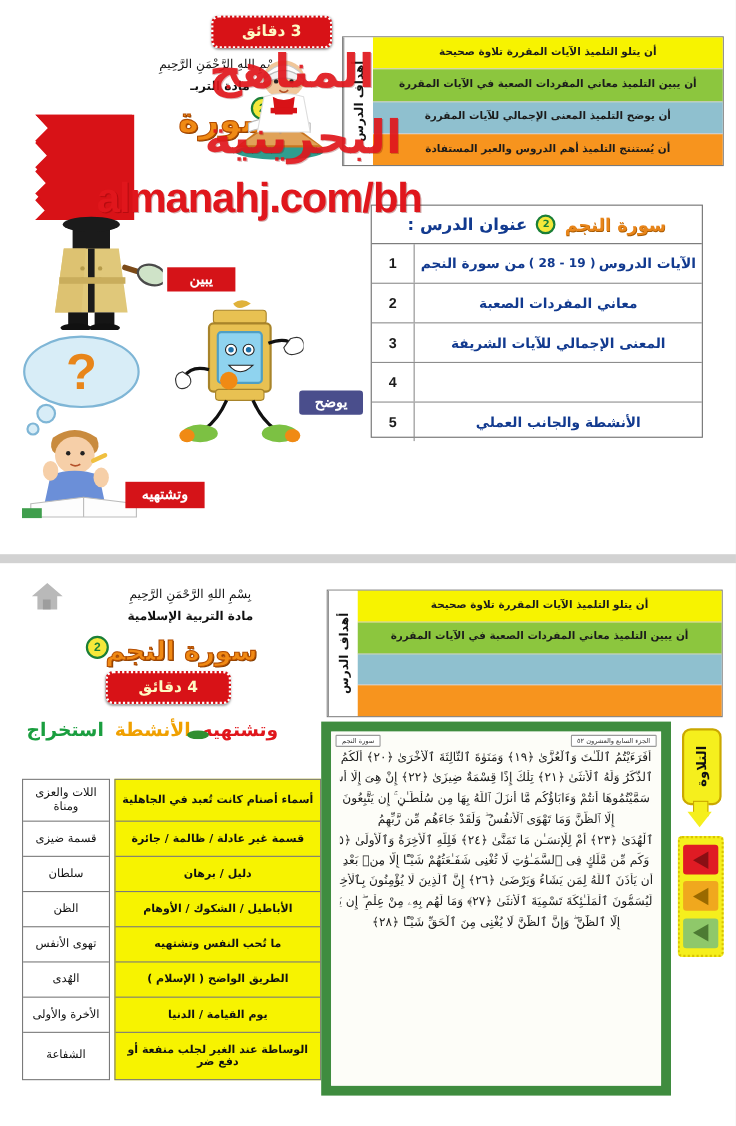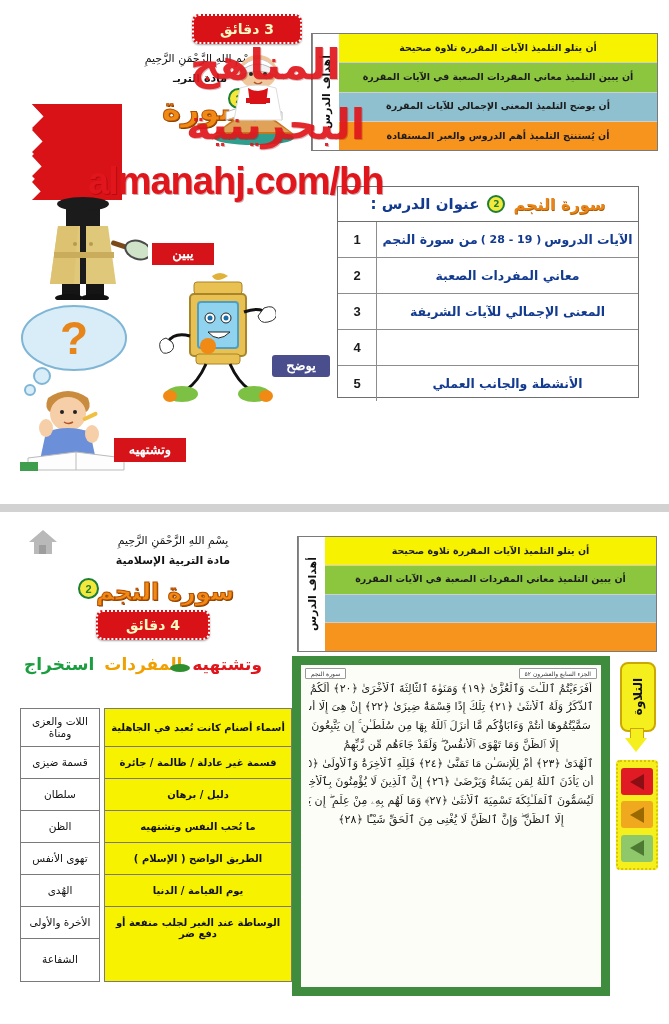--- a/index.html
+++ b/index.html
@@ -381,21 +381,21 @@
     <div class="obj-rows">
       <div class="obj-row ar" style="height:28px;background:#f7f300;">أن يتلو التلميذ الآيات المقررة تلاوة صحيحة</div>
       <div class="obj-row ar" style="height:28px;background:#8cc63e;">أن يبين التلميذ معاني المفردات الصعبة في الآيات المقررة</div>
       <div class="obj-row ar" style="height:28px;background:#8fc0cf;"></div>
       <div class="obj-row ar" style="height:28px;background:#f7941e;"></div>
     </div>
   </div>
 
   <div class="mcolor ar" style="left:24px;top:142px;">
     <span class="c5">وتشتهيه</span>
-    <span class="c3" style="margin:0 4px;">المفردات</span>
+    <span class="c3" style="margin:0 4px;">الأنشطة</span>
     <span class="c1">استخراج</span>
   </div>
   <svg class="abs" style="left:170px;top:144px;" width="20" height="16" viewBox="0 0 20 16">
     <ellipse cx="10" cy="12" rx="10" ry="4" fill="#2f8f2f"></ellipse>
   </svg>
 
   <div class="vocab" style="left:20px;top:196px;">
     <div class="vcol terms">
       <div class="vcell ar" style="height:38px;">اللات والعزى ومناة</div>
       <div class="vcell ar" style="height:32px;">قسمة ضيزى</div>
@@ -403,38 +403,40 @@
       <div class="vcell ar" style="height:32px;">الظن</div>
       <div class="vcell ar" style="height:32px;">تهوى الأنفس</div>
       <div class="vcell ar" style="height:32px;">الهُدى</div>
       <div class="vcell ar" style="height:32px;">الأخرة والأولى</div>
       <div class="vcell ar" style="height:42px;">الشفاعة</div>
     </div>
     <div class="vcol meanings">
       <div class="vcell ar" style="height:38px;">أسماء أصنام كانت تُعبد في الجاهلية</div>
       <div class="vcell ar" style="height:32px;">قسمة غير عادلة / ظالمة / جائرة</div>
       <div class="vcell ar" style="height:32px;">دليل / برهان</div>
+      <div class="vcell ar" style="height:32px;">الأباطيل / الشكوك / الأوهام</div>
       <div class="vcell ar" style="height:32px;">ما تُحب النفس وتشتهيه</div>
       <div class="vcell ar" style="height:32px;">الطريق الواضح ( الإسلام )</div>
       <div class="vcell ar" style="height:32px;">يوم القيامة / الدنيا</div>
       <div class="vcell ar" style="height:42px;">الوساطة عند الغير لجلب منفعة أو دفع ضر</div>
     </div>
   </div>
 
   <div class="mushaf" style="left:292px;top:144px;width:318px;height:340px;">
     <div class="mushaf-inner">
       <div class="mushaf-head">
         <div class="ar">سورة النجم</div>
         <div class="ar">الجزء السابع والعشرون ٥٢</div>
       </div>
       <div class="mline ar">أَفَرَءَيْتُمُ ٱللَّـٰتَ وَٱلْعُزَّىٰ ﴿١٩﴾ وَمَنَوٰةَ ٱلثَّالِثَةَ ٱلْأُخْرَىٰ ﴿٢٠﴾ أَلَكُمُ</div>
       <div class="mline ar">ٱلذَّكَرُ وَلَهُ ٱلْأُنثَىٰ ﴿٢١﴾ تِلْكَ إِذًا قِسْمَةٌ ضِيزَىٰ ﴿٢٢﴾ إِنْ هِىَ إِلَّا أَسْمَاءٌ</div>
       <div class="mline ar">سَمَّيْتُمُوهَا أَنتُمْ وَءَابَاؤُكُم مَّا أَنزَلَ ٱللَّهُ بِهَا مِن سُلْطَـٰنٍ ۚ إِن يَتَّبِعُونَ</div>
       <div class="mline ar">إِلَّا ٱلظَّنَّ وَمَا تَهْوَى ٱلْأَنفُسُ ۖ وَلَقَدْ جَاءَهُم مِّن رَّبِّهِمُ</div>
       <div class="mline ar">ٱلْهُدَىٰ ﴿٢٣﴾ أَمْ لِلْإِنسَـٰنِ مَا تَمَنَّىٰ ﴿٢٤﴾ فَلِلَّهِ ٱلْأَخِرَةُ وَٱلْأُولَىٰ ﴿٢٥﴾</div>
+      <div class="mline ar">وَكَم مِّن مَّلَكٍ فِى ٱلسَّمَـٰوَٰتِ لَا تُغْنِى شَفَـٰعَتُهُمْ شَيْـًٔا إِلَّا مِنۢ بَعْدِ</div>
       <div class="mline ar">أَن يَأْذَنَ ٱللَّهُ لِمَن يَشَاءُ وَيَرْضَىٰ ﴿٢٦﴾ إِنَّ ٱلَّذِينَ لَا يُؤْمِنُونَ بِٱلْأَخِرَةِ</div>
       <div class="mline ar">لَيُسَمُّونَ ٱلْمَلَـٰئِكَةَ تَسْمِيَةَ ٱلْأُنثَىٰ ﴿٢٧﴾ وَمَا لَهُم بِهِۦ مِنْ عِلْمٍ ۖ إِن يَتَّبِعُونَ</div>
       <div class="mline ar">إِلَّا ٱلظَّنَّ ۖ وَإِنَّ ٱلظَّنَّ لَا يُغْنِى مِنَ ٱلْحَقِّ شَيْـًٔا ﴿٢٨﴾</div>
     </div>
   </div>
 
   <div class="tila-badge" style="left:620px;top:150px;width:32px;height:66px;">
     <span class="ar">التلاوة</span>
   </div>
   <div class="arrow-stem" style="left:630px;top:216px;width:12px;height:12px;"></div>

